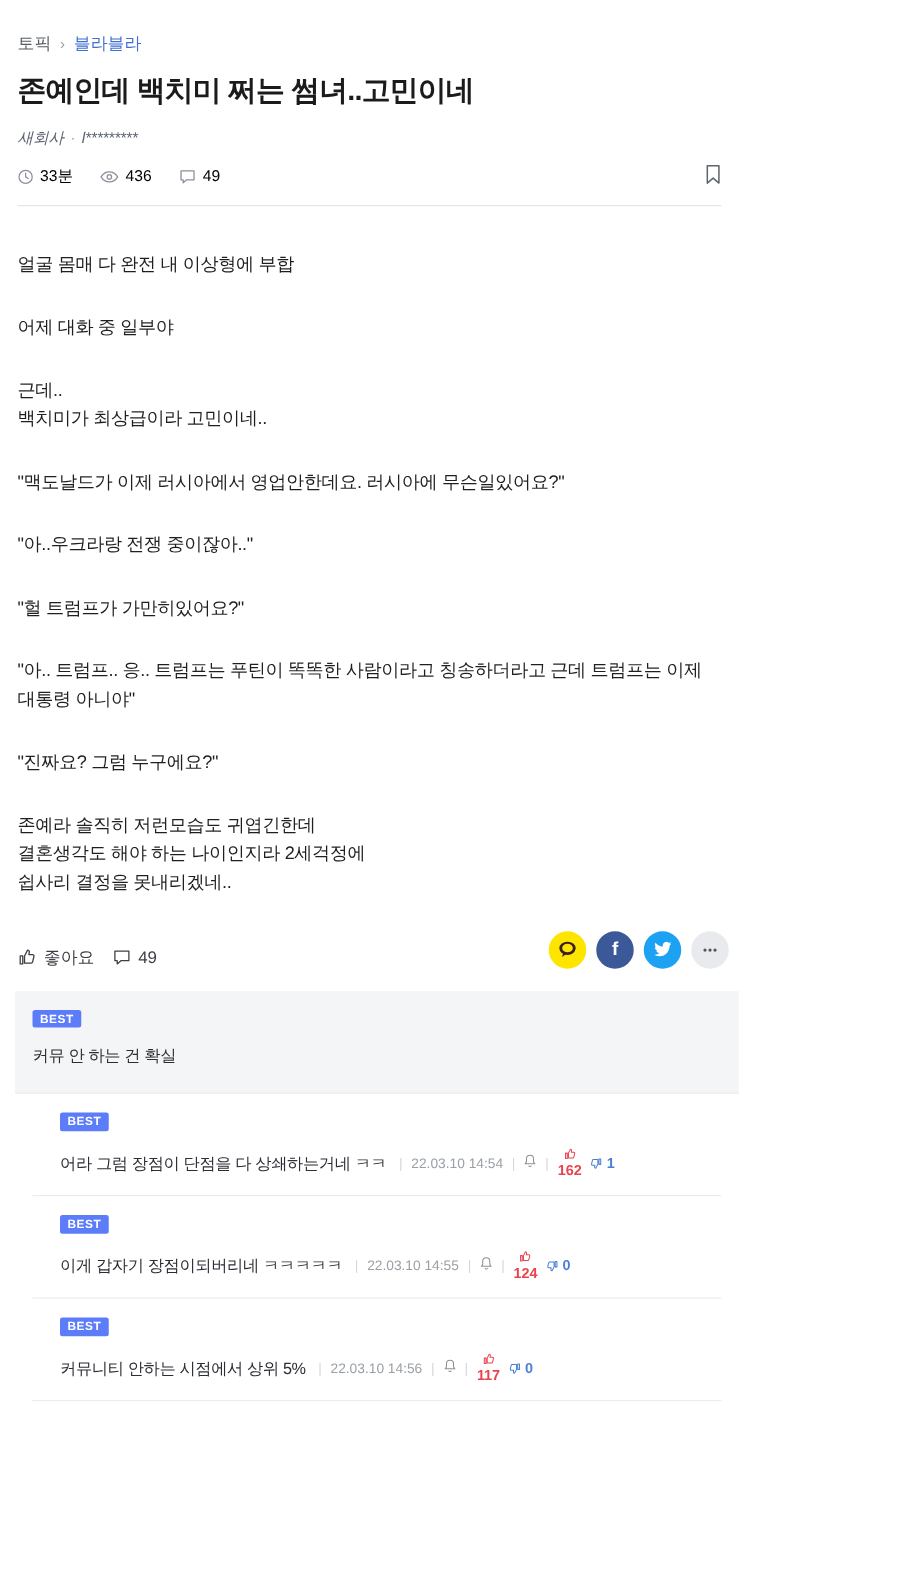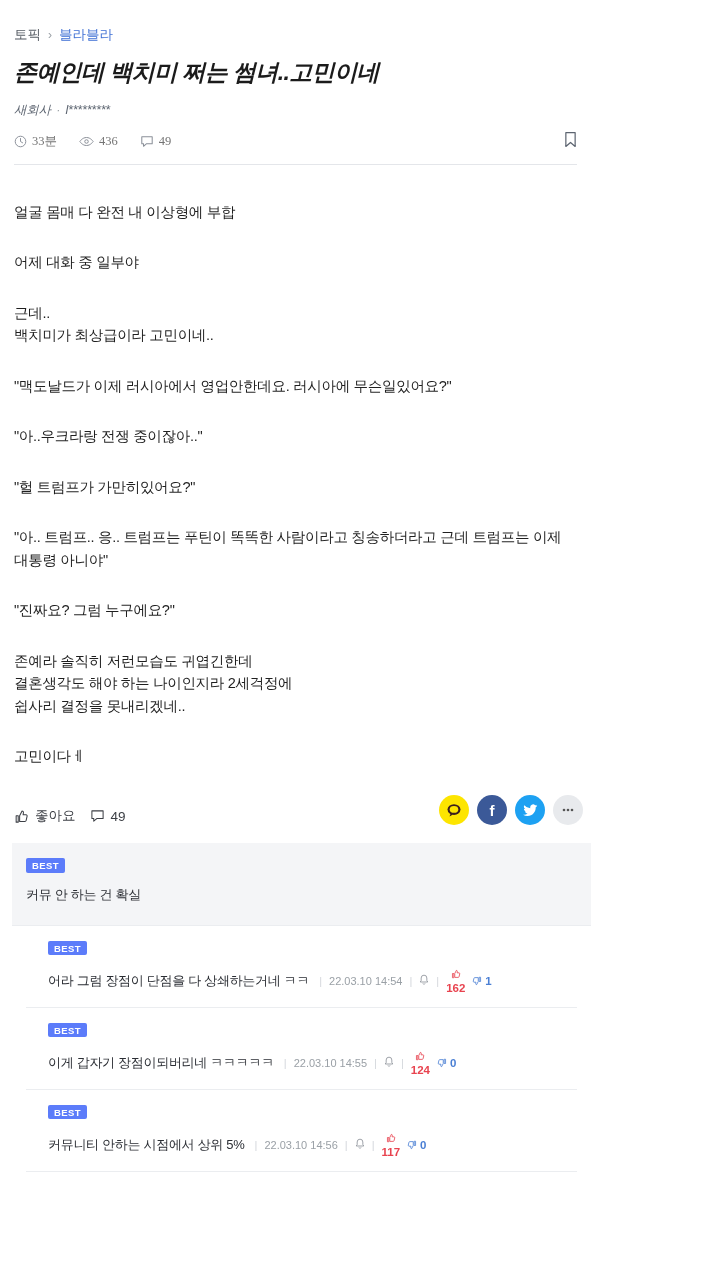--- a/index.html
+++ b/index.html
@@ -39,44 +39,42 @@
   }
 
   
   .post-title {
     margin: 14px 0 0 0;
     font-size: 23px;
     line-height: 1.3;
     font-weight: bold;
     letter-spacing: -0.6px;
     color: #1b1b1b;
-    font-style: italic;
   }
 
   
   .author-line {
     margin-top: 14px;
     font-size: 12.5px;
     color: #5c6470;
     letter-spacing: -0.2px;
     font-style: italic;
   }
   .author-line .dot-sep { color: #9aa0a6; padding: 0 2px; }
 
   
   .meta-row {
     margin-top: 14px;
     display: flex;
     align-items: center;
     gap: 22px;
     font-size: 12.5px;
-    color: #737373;
+    color: #000000;
     position: relative;
     padding-bottom: 14px;
-    font-family: Liberation Serif, serif;
   }
   .meta-item { display: flex; align-items: center; gap: 5px; }
   .meta-item svg { display: block; }
   .bookmark-btn {
     position: absolute;
     right: 0;
     top: -2px;
     cursor: pointer;
   }
 
@@ -253,21 +251,20 @@
     <p>근데..
 백치미가 최상급이라 고민이네..</p>
     <p>"맥도날드가 이제 러시아에서 영업안한데요. 러시아에 무슨일있어요?"</p>
     <p>"아..우크라랑 전쟁 중이잖아.."</p>
     <p>"헐 트럼프가 가만히있어요?"</p>
     <p>"아.. 트럼프.. 응.. 트럼프는 푸틴이 똑똑한 사람이라고 칭송하더라고 근데 트럼프는 이제 대통령 아니야"</p>
     <p>"진짜요? 그럼 누구에요?"</p>
     <p>존예라 솔직히 저런모습도 귀엽긴한데
 결혼생각도 해야 하는 나이인지라 2세걱정에
 쉽사리 결정을 못내리겠네..</p>
-    <p>고민이다ㅔ</p>
   </div>
 
   <div class="action-row">
     <span class="act">
       <svg width="15" height="15" viewBox="0 0 16 16">
         <path d="M4.5 7.2V14H2.3V7.2zM6 7.2l2.6-5c.9 0 1.5.6 1.5 1.5l-.4 2.4h3.1c.8 0 1.4.8 1.2 1.6l-1.1 4.6c-.1.6-.7 1.1-1.3 1.1H6z" fill="none" stroke="#3c3f45" stroke-width="1.1" stroke-linejoin="round"></path>
       </svg>
       <span>좋아요</span>
     </span>
     <span class="act">

